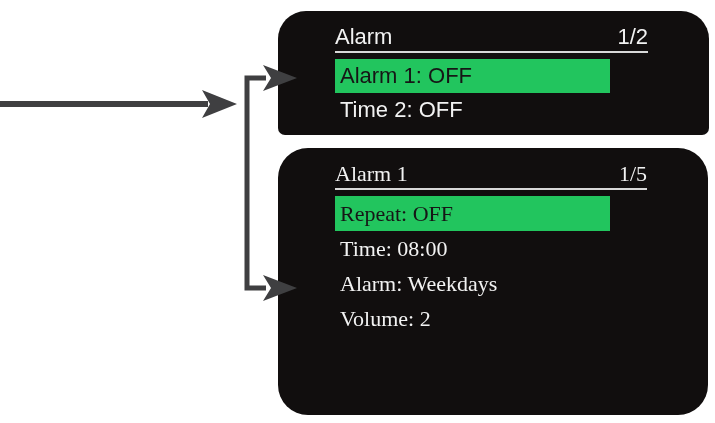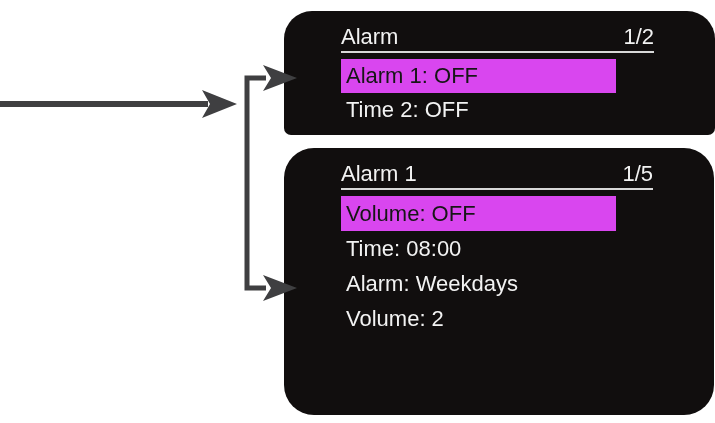--- a/index.html
+++ b/index.html
@@ -6,36 +6,37 @@
   .canvas {
     position: relative;
     width: 715px;
     height: 423px;
     background: #ffffff;
     overflow: hidden;
     font-family: "Liberation Sans", sans-serif;
   }
   .screen {
     position: absolute;
-    left: 284px;
+    left: 278px;
     background: #110e0e;
     color: #f2f2f2;
     box-sizing: border-box;
   }
   .screen-top {
     top: 11px;
     width: 431px;
     height: 124px;
     border-radius: 28px 28px 7px 7px;
   }
   .screen-bottom {
     top: 148px;
     width: 430px;
     height: 267px;
     border-radius: 30px;
+    font-family: Liberation Serif, serif;
   }
   .screen-inner {
     padding: 2px 61px 0 57px;
   }
   .screen-header {
     height: 36px;
     display: flex;
     justify-content: space-between;
     align-items: flex-end;
     padding-bottom: 2px;
@@ -50,21 +51,21 @@
     width: 275px;
     height: 34px;
     line-height: 34px;
     padding-left: 5px;
     box-sizing: border-box;
     font-size: 22px;
     white-space: nowrap;
   }
   .screen-bottom .menu-item { height: 35px; line-height: 35px; }
   .menu-item.highlighted {
-    background: #d946ef;
+    background: #22c55e;
     color: #161616;
   }
   .flow-arrows {
     position: absolute;
     left: 0; top: 0;
     pointer-events: none;
   }
 </style>
 </head>
 <body>
@@ -84,21 +85,21 @@
     </div>
   </div>
 
   <div class="screen screen-bottom">
     <div class="screen-inner">
       <div class="screen-header">
         <span>Alarm 1</span>
         <span>1/5</span>
       </div>
       <div class="menu-list">
-        <div class="menu-item highlighted">Volume: OFF</div>
+        <div class="menu-item highlighted">Repeat: OFF</div>
         <div class="menu-item">Time: 08:00</div>
         <div class="menu-item">Alarm: Weekdays</div>
         <div class="menu-item">Volume: 2</div>
       </div>
     </div>
   </div>
 
   <svg class="flow-arrows" width="715" height="423" viewBox="0 0 715 423">
     <g fill="#3f3f41" stroke="#3f3f41">
       <line x1="0" y1="104" x2="208" y2="104" stroke-width="6" fill="none"></line>

